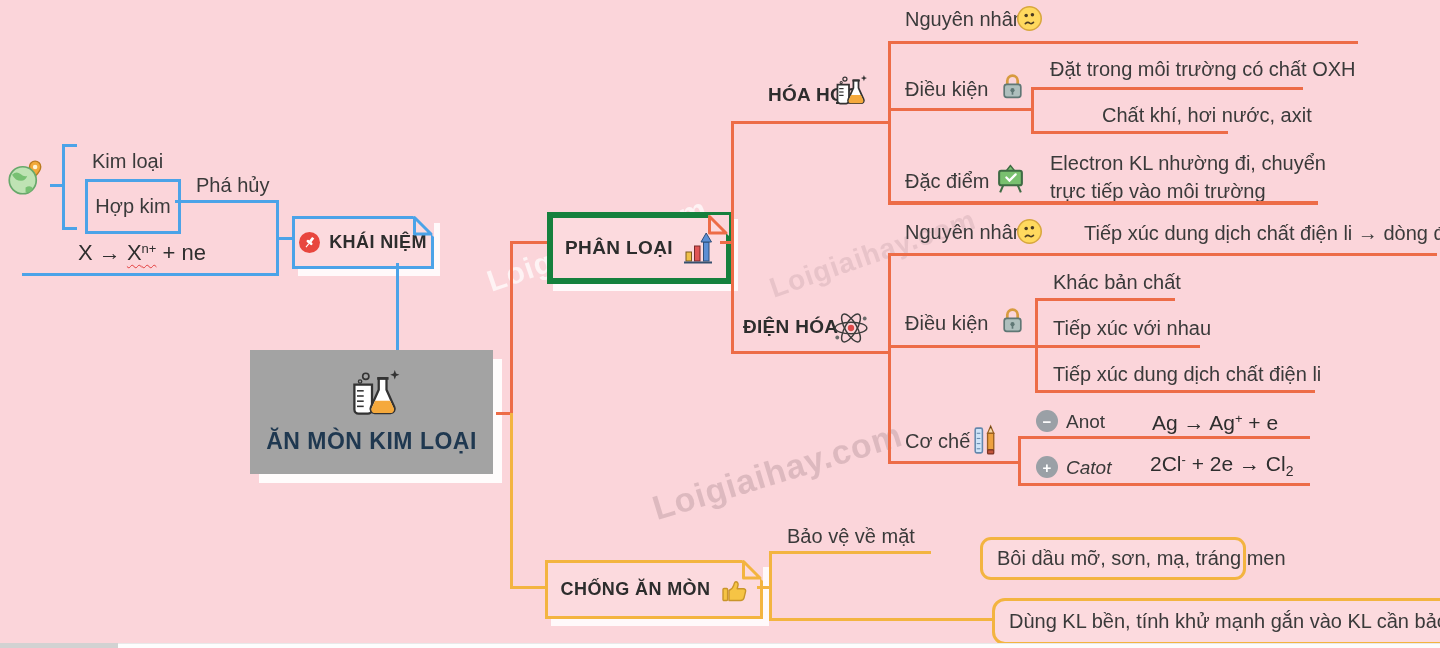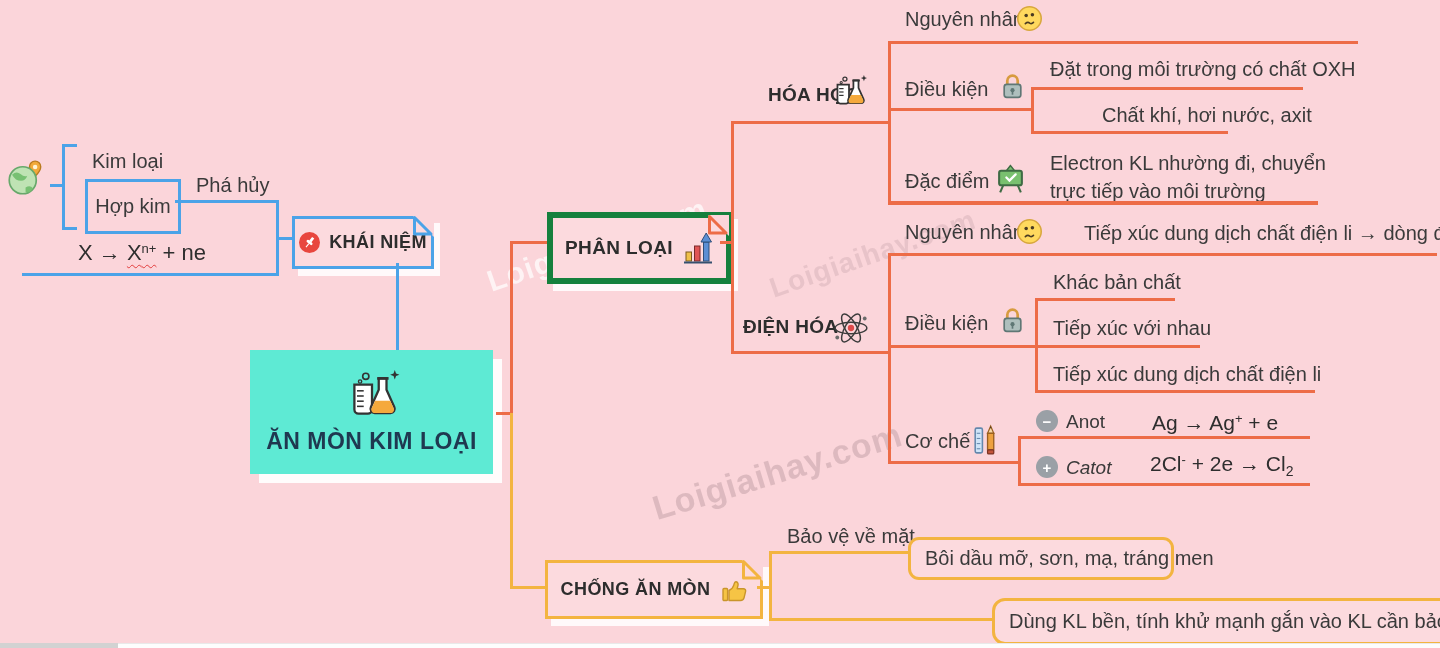--- a/index.html
+++ b/index.html
@@ -11,21 +11,21 @@
   .ye{background:#f3b440;}
   .lbl{position:absolute;white-space:nowrap;color:#3a3a3a;font-size:20px;}
   .topic{position:absolute;white-space:nowrap;color:#2d2d2d;font-weight:bold;font-size:19px;letter-spacing:.3px;}
   .node{position:absolute;background:#fcdade;display:flex;align-items:center;justify-content:center;gap:9px;
         box-shadow:6px 7px 0 rgba(255,255,255,.85);}
   .node.blue{border:3px solid #4ba3e8;}
   .node.orange{border:6px solid #15803d;}
   .node.yellow{border:3px solid #f3b440;}
   .node .ttl{color:#2d2d2d;font-weight:bold;font-size:18px;letter-spacing:.4px;}
   .fold{position:absolute;top:-3px;right:-3px;}
-  .central{position:absolute;left:250px;top:350px;width:243px;height:124px;background:#5eead4;
+  .central{position:absolute;left:250px;top:350px;width:243px;height:124px;background:#a3a3a3;
            box-shadow:9px 9px 0 rgba(255,255,255,.92);display:flex;flex-direction:column;
            align-items:center;justify-content:center;gap:5px;}
   .central .ttl{color:#1f3850;font-weight:bold;font-size:23px;letter-spacing:.5px;}
   .pill{position:absolute;border:3px solid #f3b440;border-radius:11px;background:#fcdade;
         display:flex;align-items:center;padding:0 14px;color:#3a3a3a;font-size:20px;white-space:nowrap;}
   .badge{position:absolute;width:22px;height:22px;border-radius:50%;background:#9aa0a6;color:#fff;
          font-weight:bold;font-size:15px;display:flex;align-items:center;justify-content:center;line-height:1;}
   .eq{position:absolute;white-space:nowrap;color:#2e2e2e;font-size:21px;}
   .sup{font-size:13px;position:relative;top:-7px;}
   .sub{font-size:14px;position:relative;top:5px;}
@@ -257,21 +257,21 @@
     <svg class="fold" width="21" height="21" viewBox="0 0 21 21">
       <path d="M0 0 L21 21 L21 0 Z" fill="#fbd5da"></path>
       <path d="M1.5 1.5 L18 18 L1.5 18 Z" fill="#fcdade" stroke="#f3b440" stroke-width="3" stroke-linejoin="round"></path>
     </svg>
   </div>
   <div class="ln ye" style="left:757px;top:586px;width:15px;height:3px;"></div>
   <div class="ln ye" style="left:769px;top:551px;width:3px;height:70px;"></div>
 
   <div class="lbl" style="left:787px;top:525px;">Bảo vệ về mặt</div>
   <div class="ln ye" style="left:769px;top:551px;width:162px;height:3px;"></div>
-  <div class="pill" style="left:908px;top:537px;width:232px;height:37px;">
+  <div class="pill" style="left:980px;top:537px;width:232px;height:37px;">
     <span>Bôi dầu mỡ, sơn, mạ, tráng men</span>
   </div>
 
   <div class="ln ye" style="left:769px;top:618px;width:225px;height:3px;"></div>
   <div class="pill" style="left:992px;top:598px;width:430px;height:41px;border-radius:13px;">
     <span>Dùng KL bền, tính khử mạnh gắn vào KL cần bảo vệ</span>
   </div>
 
   <div class="sb-track"></div>
   <div class="sb-thumb"></div>

